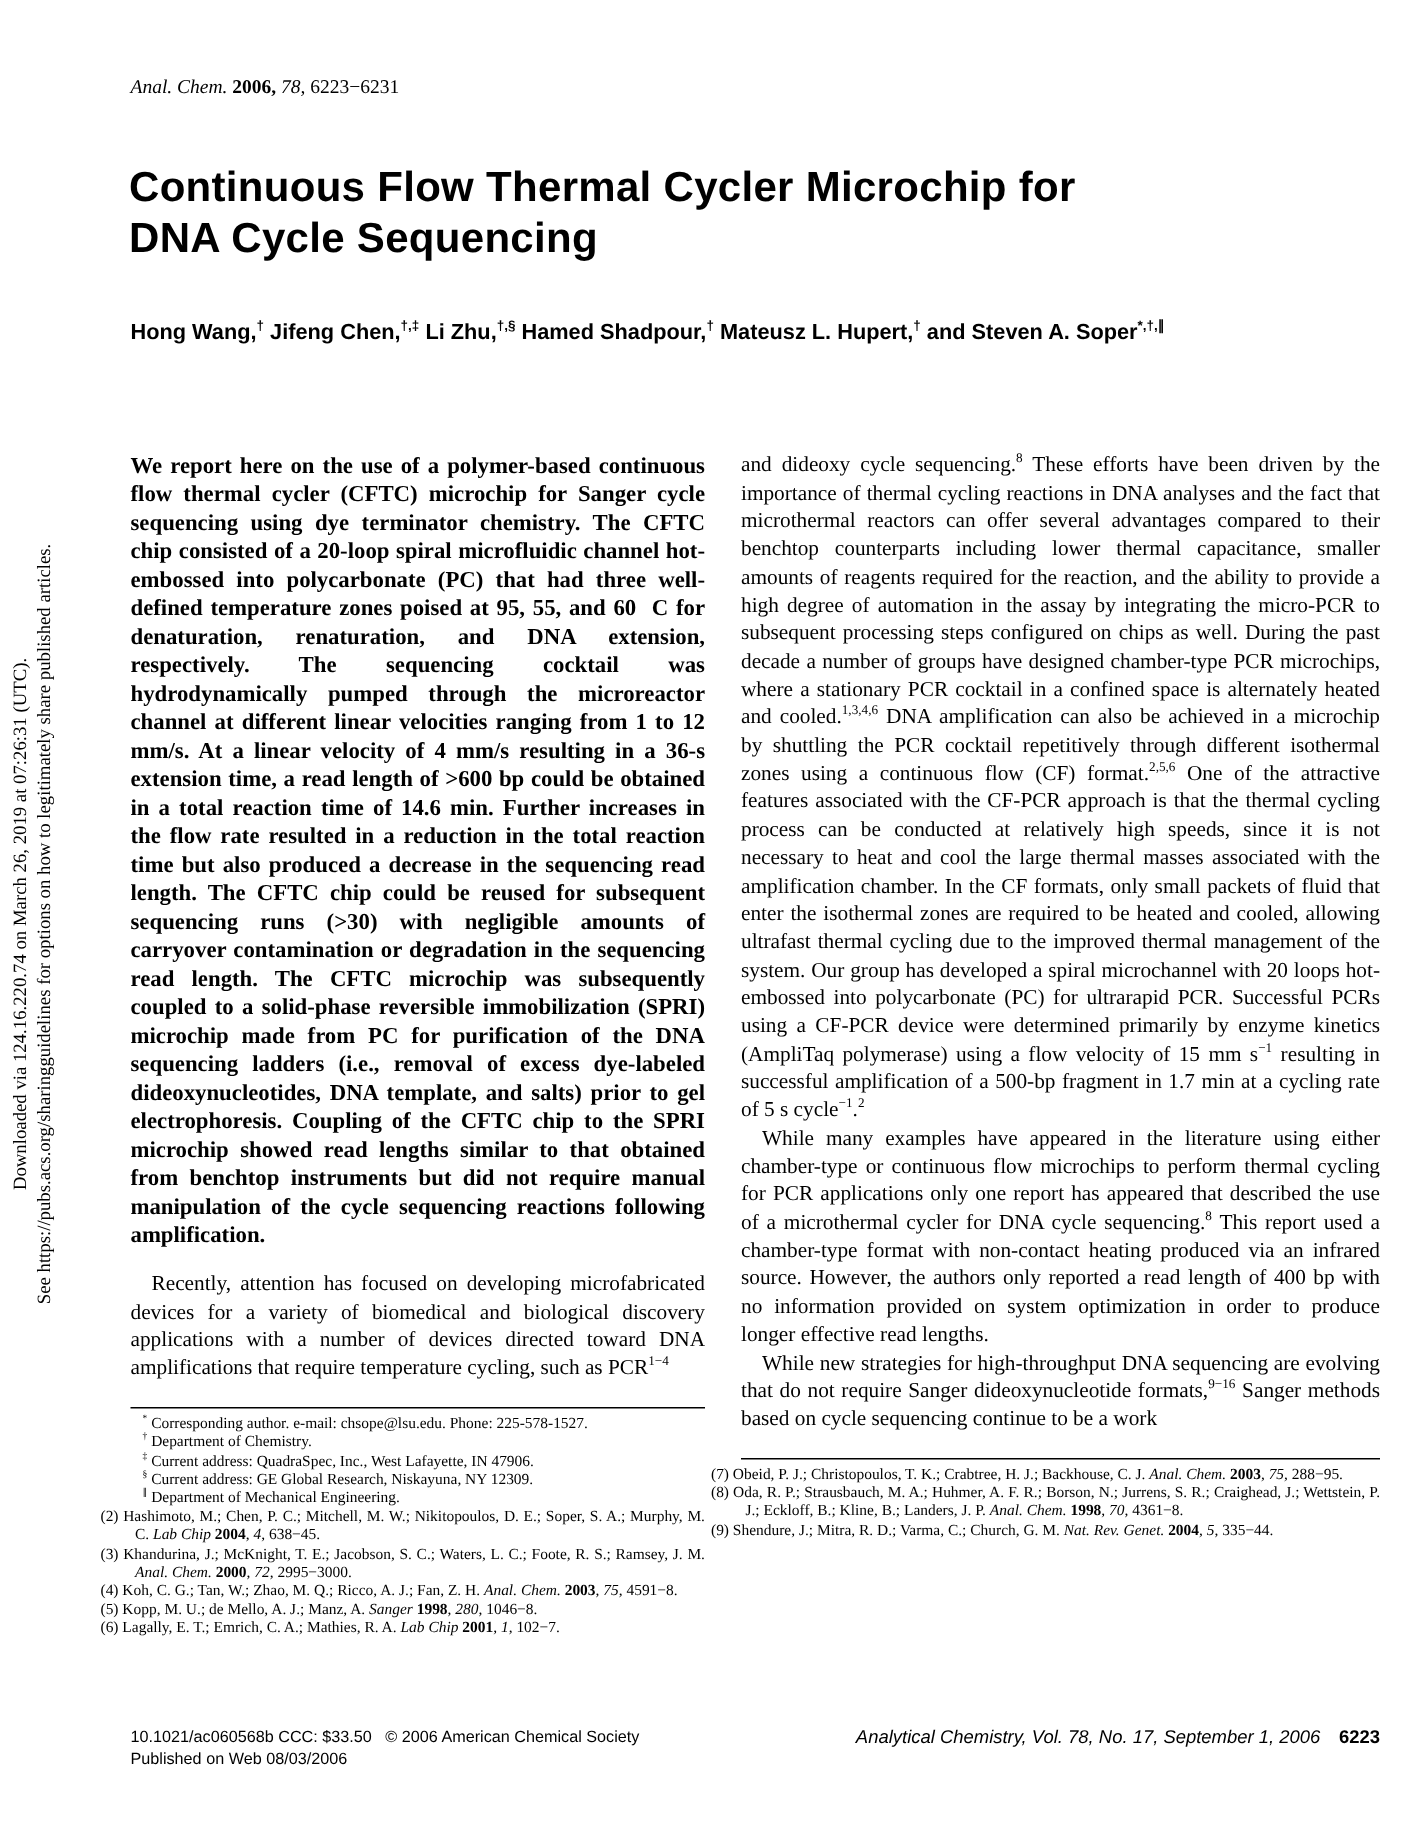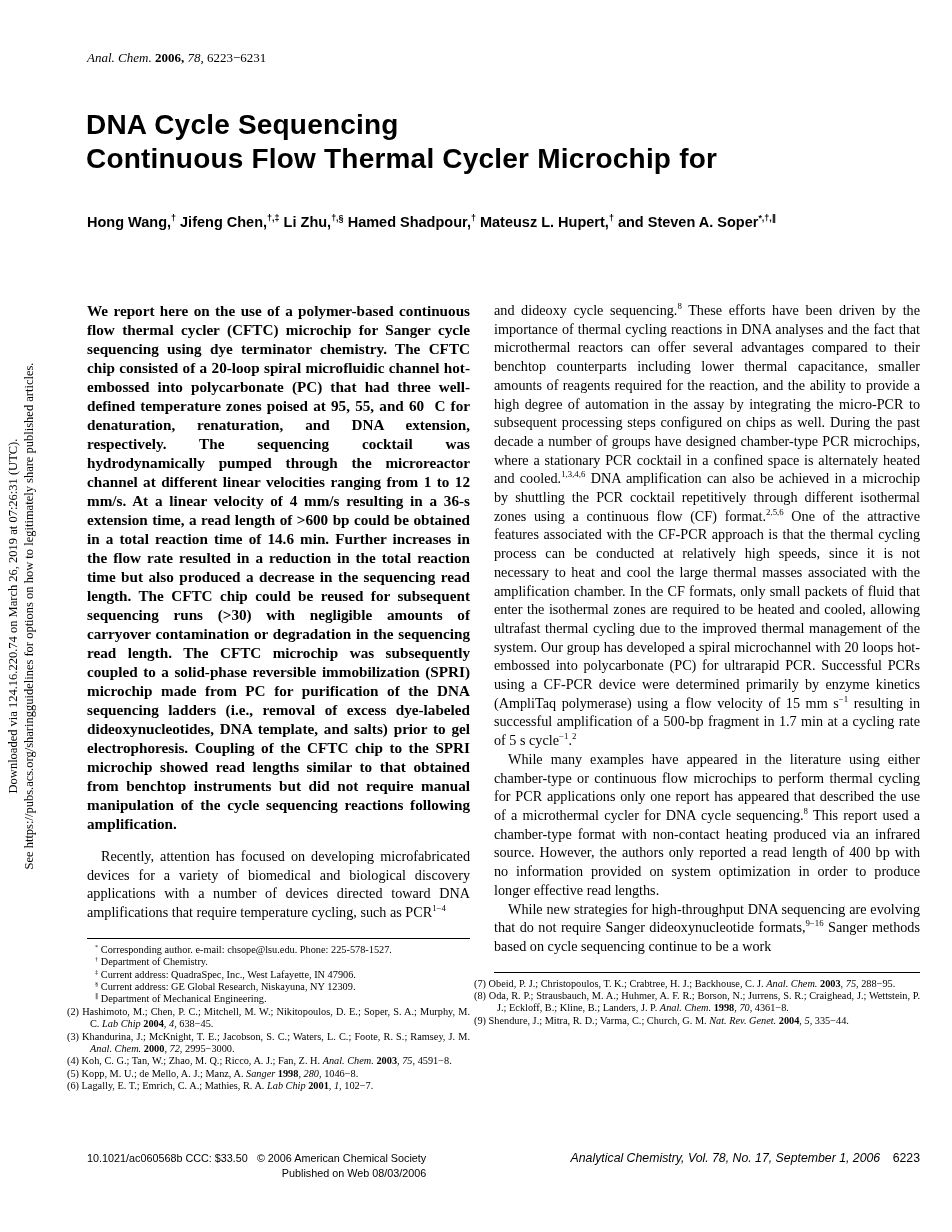--- a/index.html
+++ b/index.html
@@ -60,44 +60,44 @@
   .footnote {
     font-size:10.3px; line-height:12.4px; text-align:justify; text-indent:8px;
   }
   .reference {
     font-size:10.3px; line-height:12.4px; text-align:justify;
     margin-left:3px; text-indent:-23px;
   }
 
   .footer-left {
     position:absolute; left:87px; top:1151px;
-    font-family:"Liberation Sans", sans-serif; font-size:10.8px; line-height:15px;text-align:right;
+    font-family:"Liberation Sans", sans-serif; font-size:10.8px; line-height:15px;
   }
   .footer-right {
     position:absolute; right:32px; top:1151px; text-align:right;
     font-family:"Liberation Sans", sans-serif; font-size:12.3px;
   }
   .fr-ital { font-style:italic; }
-  .fr-page { font-weight:normal; margin-left:9px;text-align:right; }
+  .fr-page { font-weight:bold; margin-left:9px;text-align:right; }
 </style>
 </head>
 <body>
 
 <div class="page">
 
   <div class="watermark">
     <div>Downloaded via 124.16.220.74 on March 26, 2019 at 07:26:31 (UTC).</div>
     <div>See https://pubs.acs.org/sharingguidelines for options on how to legitimately share published articles.</div>
   </div>
 
   <div class="citation"><i>Anal. Chem.</i> <b>2006,</b> <i>78,</i> 6223−6231</div>
 
   <h1 class="title">
+    <span>Continuous Flow Thermal Cycler Microchip for</span>
     <span>DNA Cycle Sequencing</span>
-    <span>Continuous Flow Thermal Cycler Microchip for</span>
   </h1>
 
   <div class="authors">Hong Wang,<sup>†</sup> Jifeng Chen,<sup>†,‡</sup> Li Zhu,<sup>†,§</sup> Hamed Shadpour,<sup>†</sup> Mateusz L. Hupert,<sup>†</sup> and Steven A. Soper<sup>*,†,∥</sup></div>
 
 
   <div class="col col-left">
     <div class="abstract">We report here on the use of a polymer-based continuous flow thermal cycler (CFTC) microchip for Sanger cycle sequencing using dye terminator chemistry. The CFTC chip consisted of a 20-loop spiral microfluidic channel hot-embossed into polycarbonate (PC) that had three well-defined temperature zones poised at 95, 55, and 60&nbsp;&nbsp;C for denaturation, renaturation, and DNA extension, respectively. The sequencing cocktail was hydrodynamically pumped through the microreactor channel at different linear velocities ranging from 1 to 12 mm/s. At a linear velocity of 4 mm/s resulting in a 36-s extension time, a read length of &gt;600 bp could be obtained in a total reaction time of 14.6 min. Further increases in the flow rate resulted in a reduction in the total reaction time but also produced a decrease in the sequencing read length. The CFTC chip could be reused for subsequent sequencing runs (&gt;30) with negligible amounts of carryover contamination or degradation in the sequencing read length. The CFTC microchip was subsequently coupled to a solid-phase reversible immobilization (SPRI) microchip made from PC for purification of the DNA sequencing ladders (i.e., removal of excess dye-labeled dideoxynucleotides, DNA template, and salts) prior to gel electrophoresis. Coupling of the CFTC chip to the SPRI microchip showed read lengths similar to that obtained from benchtop instruments but did not require manual manipulation of the cycle sequencing reactions following amplification.</div>
     <p class="body-p indent">Recently, attention has focused on developing microfabricated devices for a variety of biomedical and biological discovery applications with a number of devices directed toward DNA amplifications that require temperature cycling, such as PCR<sup>1−4</sup></p>
 
     <div>

